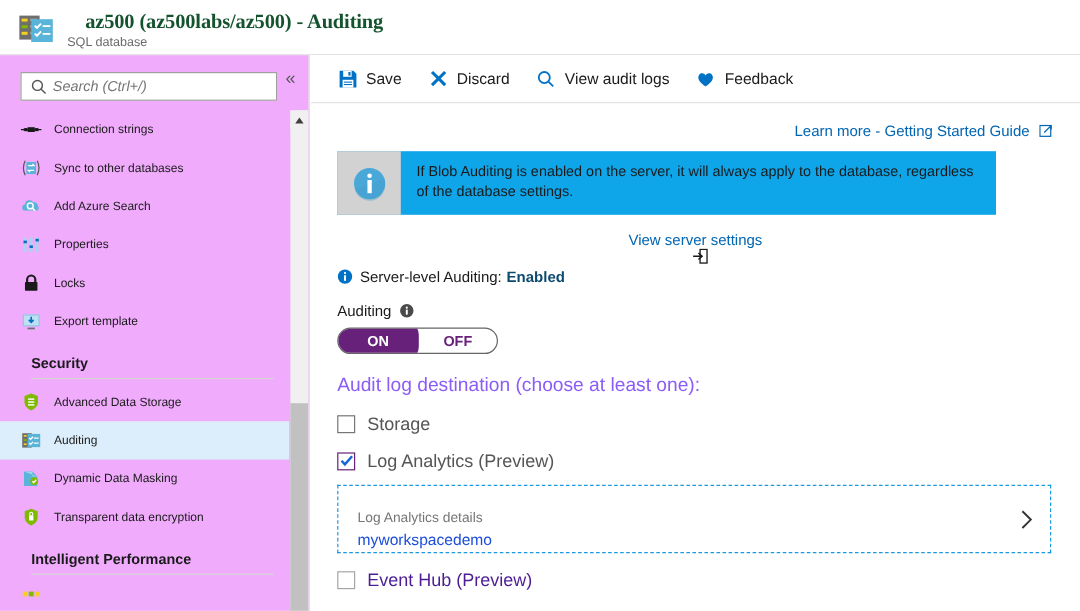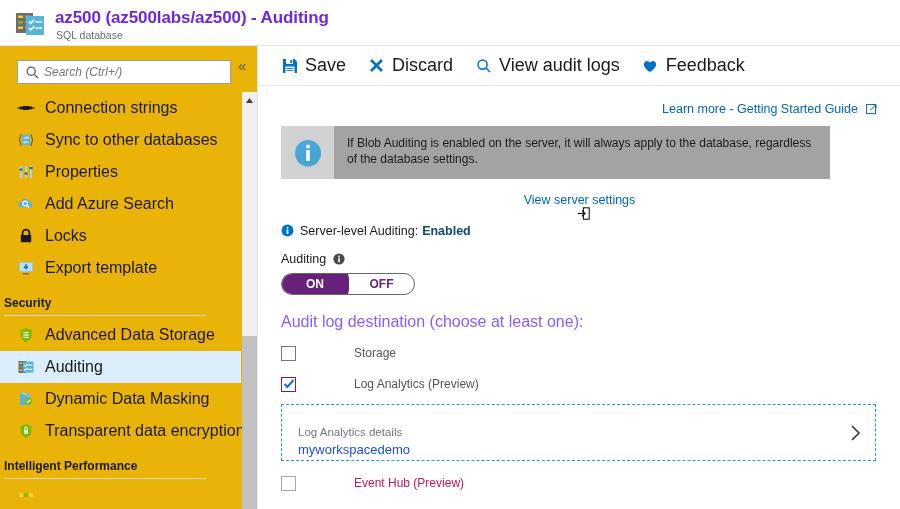--- a/index.html
+++ b/index.html
@@ -17,37 +17,38 @@
     position: absolute; left: 0; top: 0;
     width: 900px; height: 46px;
     background: #ffffff;
     border-bottom: 1px solid #e4e4e4;
   }
   .hdr-icon {
     position: absolute; left: 16px; top: 11px;
     width: 30px; height: 26px;
   }
   .hdr-title {
-    position: absolute; left: 55px; top: 8px;
-    font-size: 17px; font-weight: bold; color: #6d28d9;
+    position: absolute; left: 71px; top: 8px;
+    font-size: 17px; font-weight: bold; color: #14532d;
     letter-spacing: -0.1px;
     white-space: nowrap;
+    font-family: Liberation Serif, serif;
   }
   .hdr-sub {
     position: absolute; left: 56px; top: 29px;
     font-size: 10.5px; color: #6a6a6a;
     white-space: nowrap;
     text-align: center;
   }
 
   
   .sidebar {
     position: absolute; left: 0; top: 46px;
     width: 258px; height: 463px;
-    background: #eab308;
+    background: #f0abfc;
     border-right: 1px solid #e4e4e4;
     overflow: hidden;
   }
   .search-wrap {
     position: absolute; left: 17px; top: 14px;
     width: 214px; height: 24px;
     border: 1px solid #a0a0a0;
     background: #ffffff;
   }
   .search-icon {
@@ -81,25 +82,25 @@
     padding-left: 17px;
   }
   .nav-item.selected { background: #dceefb; }
   .nav-ico {
     width: 18px; height: 18px;
     margin-right: 10px;
     flex: 0 0 18px;
     display: flex; align-items: center; justify-content: center;
   }
   .nav-lbl {
-    font-size: 16px; color: #1a1a1a;
+    font-size: 10px; color: #1a1a1a;
     white-space: nowrap;
   }
   .nav-group {
-    padding-left: 4px;
+    padding-left: 26px;
     padding-top: 12px;
     padding-bottom: 3px;
     width: 224px;
   }
   .nav-group-title {
     font-size: 12px; font-weight: bold; color: #1a1a1a;
     padding-bottom: 5px;
   }
   .nav-group-rule {
     border-bottom: 1px solid #d6d6d6;
@@ -137,21 +138,21 @@
     width: 641px; height: 40px;
     border-bottom: 1px solid #e4e4e4;
     display: flex; align-items: center;
     padding-left: 22px;
   }
   .tb-btn {
     display: flex; align-items: center;
     height: 30px; margin-right: 22px;
     cursor: pointer; background: none; border: none;
     font-family: "Liberation Sans", sans-serif;
-    font-size: 18px; color: #1a1a1a;
+    font-size: 13px; color: #1a1a1a;
     padding: 0;
   }
   .tb-ico {
     width: 17px; height: 17px; margin-right: 7px;
     display: flex; align-items: center; justify-content: center;
   }
 
   .content {
     position: absolute; left: 0; top: 41px;
     width: 641px; height: 422px;
@@ -163,21 +164,21 @@
     margin-top: 13px; height: 17px;
   }
   .learn-link {
     font-size: 12.5px; color: #0065b3; cursor: pointer;
     text-decoration: none;
   }
   .ext-ico { margin-left: 8px; display: inline-flex; }
 
   .banner {
     margin-top: 9px;
-    background: #a3a3a3;
+    background: #0ea5e9;
     display: flex;
     min-height: 53px;
     width: 549px;
   }
   .banner-ico {
     width: 53px; flex: 0 0 53px;
     background: #d2d2d2;
     display: flex; align-items: center; justify-content: center;
   }
   .banner-txt {
@@ -245,42 +246,42 @@
   }
   .cb-box {
     width: 15px; height: 15px;
     border: 1px solid #767676;
     background: #ffffff;
     margin-right: 10px;
     flex: 0 0 15px;
     display: flex; align-items: center; justify-content: center;
   }
   .cb-box.checked { border: 1.5px solid #68217a; }
-  .cb-lbl { font-size: 12px; color: #555555; margin-left: 48px; }
+  .cb-lbl { font-size: 15px; color: #555555; }
 
   .details-box {
     margin-top: 11px;
     width: 595px; height: 57px;
     border: 1px dashed #1c9ae0;
     display: flex; align-items: center;
     cursor: pointer;
     position: relative;
   }
   .db-texts { padding-left: 16px; margin-top: 18px; }
   .db-title { font-size: 11.5px; color: #767676; line-height: 16px; }
   .db-value { font-size: 13px; color: #1d4ed8; line-height: 18px; margin-top: 1px; }
   .db-chev {
     position: absolute; right: 12px; top: 50%;
     transform: translateY(-50%);
     display: flex;
   }
 
   .cb-row.disabled { cursor: default; }
   .cb-row.disabled .cb-box { border-color: #a6a6a6; }
-  .cb-row.disabled .cb-lbl { color: #be185d; }
+  .cb-row.disabled .cb-lbl { color: #4c1d95; }
 </style>
 </head>
 <body>
 
 <div class="header">
   <div class="hdr-icon">
     <svg width="30" height="26" viewBox="0 0 30 26">
       <rect x="0" y="2" width="17" height="20" fill="#6e6e6e"></rect>
       <rect x="2" y="4.5" width="5" height="2.5" fill="#f2d024"></rect>
       <rect x="2" y="10" width="5" height="2.5" fill="#7fba00"></rect>
@@ -337,40 +338,40 @@
           <path d="M6.5 7 h5 l-1.5 -1.5" stroke="#fff" stroke-width="1" fill="none"></path>
           <path d="M11.5 11 h-5 l1.5 1.5" stroke="#fff" stroke-width="1" fill="none"></path>
         </svg>
       </span>
       <span class="nav-lbl">Sync to other databases</span>
     </div>
 
     <div class="nav-item">
       <span class="nav-ico">
         <svg width="18" height="18" viewBox="0 0 18 18">
+          <path d="M3.5 12.5 a2.7 2.7 0 0 1 0.4 -5.3 a3.6 3.6 0 0 1 6.8 -1.4 a2.8 2.8 0 0 1 3.8 2.7 a2.5 2.5 0 0 1 -0.6 4 z" fill="#59b4d9"></path>
+          <circle cx="8.2" cy="8.6" r="2.4" stroke="#fff" stroke-width="1.2" fill="none"></circle>
+          <line x1="10" y1="10.4" x2="12.2" y2="12.6" stroke="#fff" stroke-width="1.3"></line>
+        </svg>
+      </span>
+      <span class="nav-lbl">Add Azure Search</span>
+    </div>
+
+    <div class="nav-item">
+      <span class="nav-ico">
+        <svg width="18" height="18" viewBox="0 0 18 18">
           <line x1="4" y1="3" x2="4" y2="15" stroke="#a5d8f0" stroke-width="2"></line>
           <line x1="9" y1="3" x2="9" y2="15" stroke="#a5d8f0" stroke-width="2"></line>
           <line x1="14" y1="3" x2="14" y2="15" stroke="#a5d8f0" stroke-width="2"></line>
           <rect x="2.6" y="5.5" width="2.8" height="2.2" fill="#0072c6"></rect>
           <rect x="7.6" y="9.5" width="2.8" height="2.2" fill="#0072c6"></rect>
           <rect x="12.6" y="4" width="2.8" height="2.2" fill="#0072c6"></rect>
         </svg>
       </span>
       <span class="nav-lbl">Properties</span>
-    </div>
-
-    <div class="nav-item">
-      <span class="nav-ico">
-        <svg width="18" height="18" viewBox="0 0 18 18">
-          <path d="M3.5 12.5 a2.7 2.7 0 0 1 0.4 -5.3 a3.6 3.6 0 0 1 6.8 -1.4 a2.8 2.8 0 0 1 3.8 2.7 a2.5 2.5 0 0 1 -0.6 4 z" fill="#59b4d9"></path>
-          <circle cx="8.2" cy="8.6" r="2.4" stroke="#fff" stroke-width="1.2" fill="none"></circle>
-          <line x1="10" y1="10.4" x2="12.2" y2="12.6" stroke="#fff" stroke-width="1.3"></line>
-        </svg>
-      </span>
-      <span class="nav-lbl">Add Azure Search</span>
     </div>
 
     <div class="nav-item">
       <span class="nav-ico">
         <svg width="18" height="18" viewBox="0 0 18 18">
           <path d="M5.6 8 v-2 a3.4 3.4 0 0 1 6.8 0 v2" stroke="#1a1a1a" stroke-width="1.8" fill="none"></path>
           <rect x="3.8" y="8" width="10.4" height="7.2" rx="0.6" fill="#1a1a1a"></rect>
         </svg>
       </span>
       <span class="nav-lbl">Locks</span>

